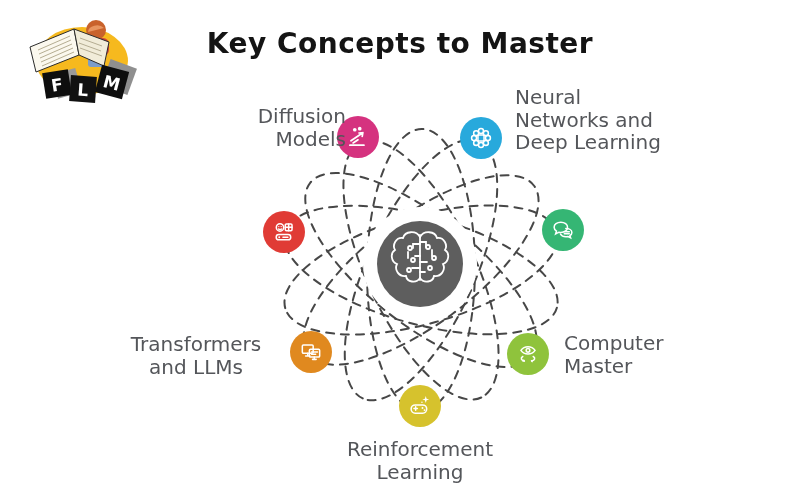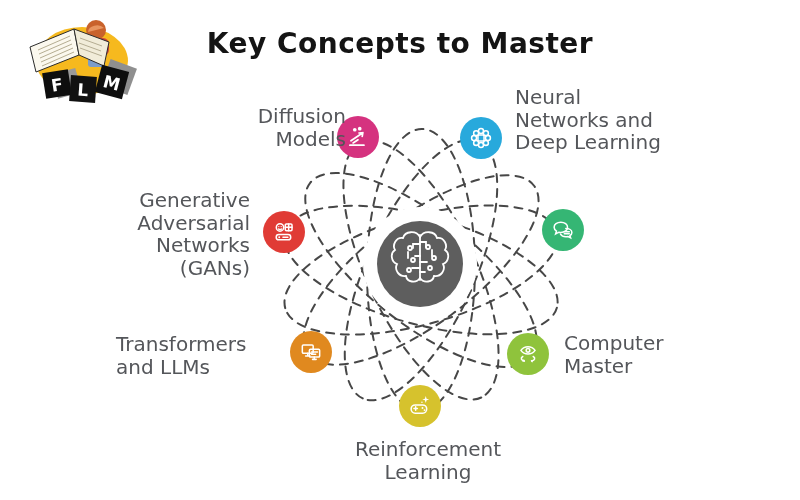--- a/index.html
+++ b/index.html
@@ -22,22 +22,22 @@
   .bubble svg{display:block;}
   
   .lbl{
     position:absolute;font-size:20px;line-height:22.5px;color:#54565a;
     white-space:pre-line;
   }
   #b-diffusion{left:337px;top:116px;}   #l-diffusion{right:454px;top:105px;text-align:right;width:150px;}
   #b-neural{left:460px;top:117px;}      #l-neural{left:515px;top:86px;}
   #b-nlp{left:542px;top:209px;}         #l-nlp{left:597px;top:189px;}
   #b-cv{left:507px;top:333px;}          #l-cv{left:564px;top:332px;}
-  #b-rl{left:399px;top:385px;}          #l-rl{left:328px;top:438px;width:200px;text-align:center;}
-  #b-transformers{left:290px;top:331px;}#l-transformers{right:524px;top:333px;text-align:left;width:160px;}
+  #b-rl{left:399px;top:385px;}          #l-rl{left:320px;top:438px;width:200px;text-align:center;}
+  #b-transformers{left:290px;top:331px;}#l-transformers{right:524px;top:333px;text-align:center;width:160px;}
   #b-gan{left:263px;top:211px;}         #l-gan{right:550px;top:189px;text-align:right;width:160px;}
   .logo{position:absolute;left:8px;top:5px;}
 </style>
 </head>
 <body>
 
 <div id="canvas">
 
   <svg class="logo" width="140" height="100" viewBox="0 0 140 100">
     <ellipse cx="74" cy="56" rx="46" ry="34" fill="#f6b91e"></ellipse>
@@ -200,18 +200,14 @@
 Models</div>
   <div class="lbl" id="l-neural">Neural
 Networks and
 Deep Learning</div>
   <div class="lbl" id="l-cv">Computer
 Master</div>
   <div class="lbl" id="l-rl">Reinforcement
 Learning</div>
   <div class="lbl" id="l-transformers">Transformers
 and LLMs</div>
-  <div class="lbl" id="l-gan">Generative
-Adversarial
-Networks
-(GANs)</div>
 
 </div>
 
 </body></html>

